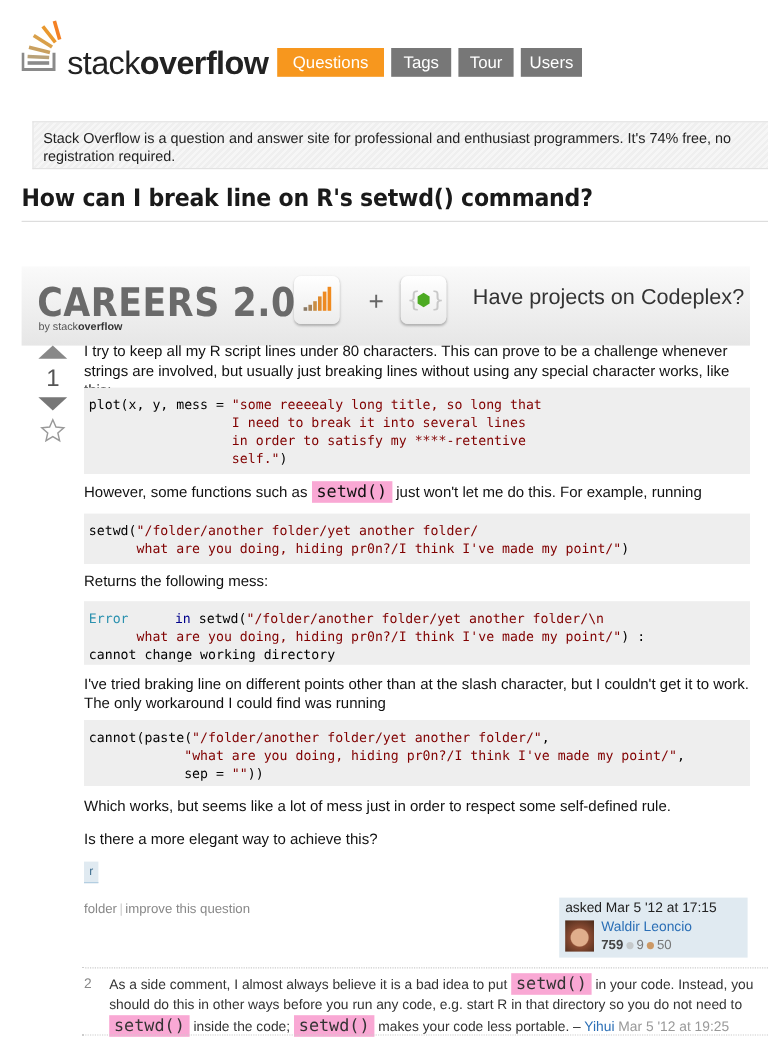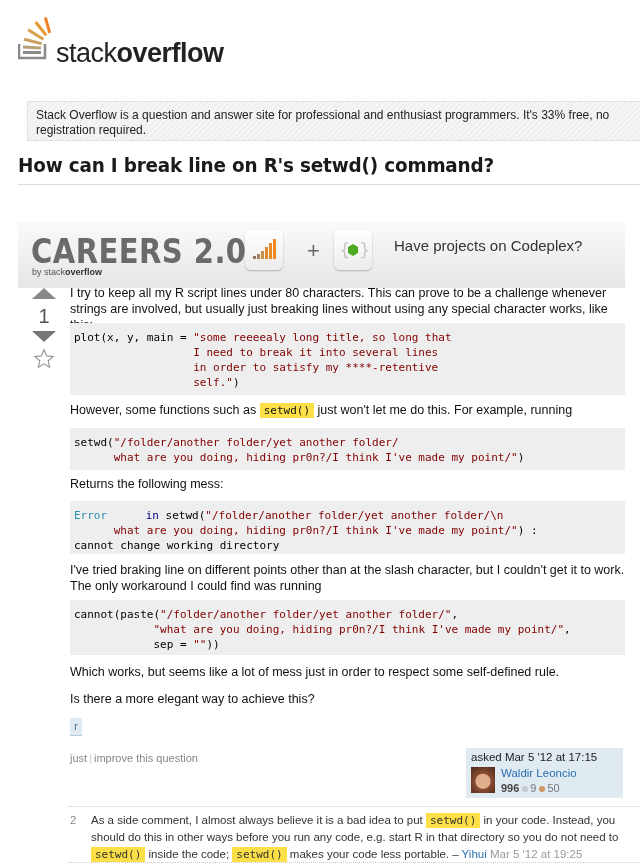--- a/index.html
+++ b/index.html
@@ -35,39 +35,39 @@
     background: linear-gradient(#fafafa, #e6e6e6); }
   .ad-careers { position: absolute; left: 13px; top: 10px; font-size: 33px; font-weight: bold; color: #6a6a6a; letter-spacing: 0.5px;
     font-family: "DejaVu Sans", sans-serif; transform: scaleX(0.88); transform-origin: left; white-space: nowrap; }
   .ad-by { position: absolute; left: 14px; top: 45px; font-size: 9px; color: #555; }
   .ad-by b { color: #333; }
   .ad-tile { position: absolute; top: 8px; width: 38px; height: 40px; border-radius: 6px; background: linear-gradient(#fff, #ececec);
     box-shadow: 0 1px 2px rgba(0,0,0,0.25); }
   .ad-tile.one { left: 227px; }
   .ad-tile.two { left: 316px; }
   .ad-plus { position: absolute; left: 289px; top: 16px; font-size: 22px; color: #666; }
-  .ad-line1 { position: absolute; left: 376px; top: 15px; font-size: 15px; color: #333; }
+  .ad-line1 { position: absolute; left: 376px; top: 15px; font-size: 18px; color: #333; }
   .ad-line2 { position: absolute; left: 376px; top: 33px; font-size: 12.5px; color: #888; }
 
   
   .vote { position: absolute; left: 32px; top: 288px; width: 24px; }
   .vote-up { position: absolute; left: 0; top: 0; width: 0; height: 0; border-left: 12px solid transparent; border-right: 12px solid transparent; border-bottom: 11px solid #888; }
   .vote-count { position: absolute; left: 0; top: 17px; width: 24px; text-align: center; font-size: 20px; color: #555; }
   .vote-down { position: absolute; left: 0; top: 43px; width: 0; height: 0; border-left: 12px solid transparent; border-right: 12px solid transparent; border-top: 11px solid #777; }
   .fav { position: absolute; left: 1px; top: 60px; width: 22px; height: 22px; }
 
   
   .post { position: absolute; left: 70px; top: 283px; width: 555px; font-size: 12.5px; line-height: 16px; color: #111; }
   .p { position: absolute; left: 0; width: 555px; }
   .pre { position: absolute; left: 0; width: 555px; background: #eeeeee; padding: 7px 4px; font-family: "DejaVu Sans Mono", monospace;
     font-size: 11px; line-height: 15px; white-space: pre; color: #000; overflow: hidden; }
   .str { color: #800000; }
   .kw { color: #00008b; margin-left: 32px; }
   .ty { color: #2b91af; }
-  code.inl { font-family: "DejaVu Sans Mono", monospace; font-size: 11px; background: #fde047; padding: 1px 4px; }
+  code.inl { font-family: "DejaVu Sans Mono", monospace; font-size: 14px; background: #f9a8d4; padding: 1px 4px; }
 
   .tag { position: absolute; left: 0; top: 435px; height: 18px; width: 12px; background: #e0eaf1; border-bottom: 1px solid #b3cee1;
     font-size: 10px; color: #3e6d8e; text-align: center; line-height: 17px; }
 
   .post-menu { position: absolute; left: 0; top: 467px; font-size: 11px; color: #888; }
   .post-menu .sep { color: #ccc; margin: 0 2px; }
 
   .owner { position: absolute; left: 466px; top: 748px; width: 157px; height: 50px; background: #e0eaf1; padding: 3px 5px; }
   .owner-when { font-size: 11.5px; color: #222; }
   .avatar { position: absolute; left: 5px; top: 19px; width: 24px; height: 26px;
@@ -96,23 +96,29 @@
       <path d="M1 30 V44 H27 V30" fill="none" stroke="#8a8a8a" stroke-width="2.5"></path>
       <rect x="5" y="37" width="18" height="3" fill="#8a8a8a"></rect>
       <rect x="5" y="32" width="18" height="3" fill="#b9a27a" transform="rotate(3 14 33)"></rect>
       <rect x="6" y="26" width="18" height="3" fill="#c9a060" transform="rotate(14 15 27)"></rect>
       <rect x="9" y="19" width="18" height="3" fill="#d9a04a" transform="rotate(32 18 20)"></rect>
       <rect x="15" y="13" width="17" height="3" fill="#e9982e" transform="rotate(52 23 14)"></rect>
       <rect x="22" y="10" width="16" height="3" fill="#f48024" transform="rotate(74 30 11)"></rect>
     </svg>
     <div class="logo-text"><span class="light">stack</span><span class="bold">overflow</span></div>
   </div>
-</div>
-
-<div class="notice">Stack Overflow is a question and answer site for professional and enthusiast programmers. It's 33% free, no registration required.</div>
+  <div class="nav">
+    <div class="nav-btn active">Questions</div>
+    <div class="nav-btn tags">Tags</div>
+    <div class="nav-btn tour">Tour</div>
+    <div class="nav-btn users">Users</div>
+  </div>
+</div>
+
+<div class="notice">Stack Overflow is a question and answer site for professional and enthusiast programmers. It's 74% free, no registration required.</div>
 
 <div class="q-title">How can I break line on R's setwd() command?</div>
 <div class="title-rule"></div>
 
 <div class="ad">
   <div class="ad-careers">CAREERS 2.0</div>
   <div class="ad-by"><span>by stack</span><b>overflow</b></div>
   <div class="ad-tile one">
     <svg width="38" height="40" viewBox="0 0 38 40">
       <rect x="8" y="26" width="3" height="3" fill="#8a7a66"></rect>
@@ -139,21 +145,21 @@
   <div class="vote-count">1</div>
   <div class="vote-down"></div>
   <svg class="fav" viewBox="0 0 24 24">
     <polygon points="12,2 14.9,8.6 22,9.3 16.6,14 18.2,21 12,17.3 5.8,21 7.4,14 2,9.3 9.1,8.6" fill="none" stroke="#999" stroke-width="1.3"></polygon>
   </svg>
 </div>
 
 <div class="post">
   <div class="p" style="top:2px">I try to keep all my R script lines under 80 characters. This can prove to be a challenge whenever strings are involved, but usually just breaking lines without using any special character works, like this:</div>
 
-  <div class="pre" style="top:40px;height:72px"><span>plot(x, y, main = </span><span class="str">"some reeeealy long title, so long that
+  <div class="pre" style="top:40px;height:72px"><span>plot(x, y, mess = </span><span class="str">"some reeeealy long title, so long that
                   I need to break it into several lines
                   in order to satisfy my ****-retentive
                   self."</span><span>)</span></div>
 
   <div class="p" style="top:119px"><span>However, some functions such as </span><code class="inl">setwd()</code><span> just won't let me do this. For example, running</span></div>
 
   <div class="pre" style="top:145px;height:42px"><span>setwd(</span><span class="str">"/folder/another folder/yet another folder/
       what are you doing, hiding pr0n?/I think I've made my point/"</span><span>)</span></div>
 
   <div class="p" style="top:193px">Returns the following mess:</div>
@@ -167,29 +173,29 @@
   <div class="pre" style="top:317px;height:55px"><span>cannot(paste(</span><span class="str">"/folder/another folder/yet another folder/"</span><span>,
             </span><span class="str">"what are you doing, hiding pr0n?/I think I've made my point/"</span><span>,
             sep = </span><span class="str">""</span><span>))</span></div>
 
   <div class="p" style="top:381px">Which works, but seems like a lot of mess just in order to respect some self-defined rule.</div>
   <div class="p" style="top:408px">Is there a more elegant way to achieve this?</div>
 
   <div class="tag">r</div>
 
   <div class="post-menu">
-    <span>just</span><span class="sep">|</span><span>improve this question</span>
+    <span>folder</span><span class="sep">|</span><span>improve this question</span>
   </div>
 </div>
 
 <div class="owner">
   <div class="owner-when">asked Mar 5 '12 at 17:15</div>
   <div class="avatar"></div>
   <div class="owner-name">Waldir Leoncio</div>
-  <div class="owner-rep"><b>996</b><span class="dot silver"></span><span>9</span><span class="dot bronze"></span><span>50</span></div>
+  <div class="owner-rep"><b>759</b><span class="dot silver"></span><span>9</span><span class="dot bronze"></span><span>50</span></div>
 </div>
 
 <div class="c-rule" style="top:806px"></div>
 <div class="comment">
   <div class="c-score">2</div>
   <div class="c-body"><span>As a side comment, I almost always believe it is a bad idea to put </span><code class="inl">setwd()</code><span> in your code. Instead, you should do this in other ways before you run any code, e.g. start R in that directory so you do not need to </span><code class="inl">setwd()</code><span> inside the code; </span><code class="inl">setwd()</code><span> makes your code less portable. – </span><span class="c-user">Yihui</span> <span class="c-date">Mar 5 '12 at 19:25</span></div>
 </div>
 <div class="c-rule" style="top:862px"></div>
 
 </body></html>

